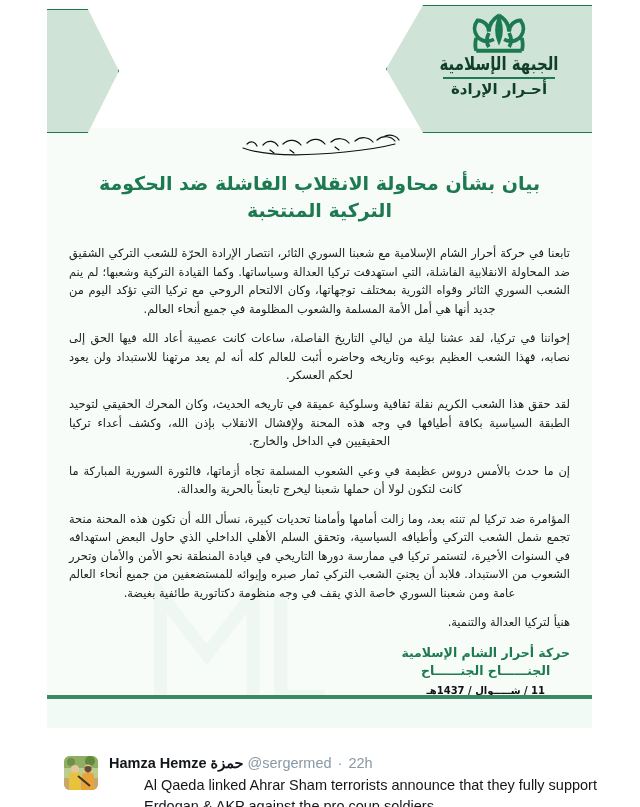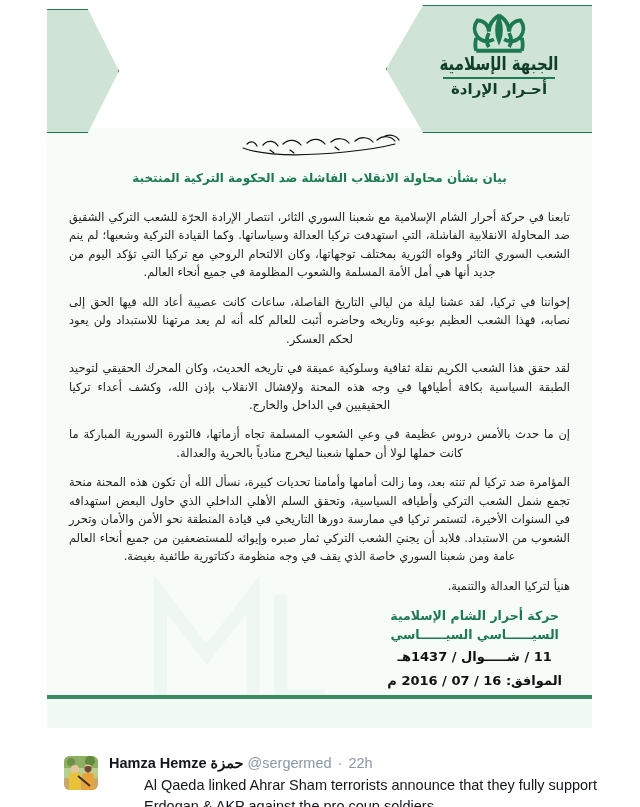--- a/index.html
+++ b/index.html
@@ -120,21 +120,21 @@
     text-align: center;
     margin-top: 4px;
     height: 30px;
   }
   .basmala svg { display: inline-block; }
 
   .doc-title {
     direction: rtl;
     text-align: center;
     font-family: "DejaVu Sans", sans-serif;
-    font-size: 12px;
+    font-size: 19px;
     font-weight: bold;
     color: #1d7a50;
     margin: 8px 28px 0 28px;
     line-height: 1.4;
   }
 
   .doc-text {
     direction: rtl;
     text-align: justify;
     font-family: "DejaVu Sans", sans-serif;
@@ -154,42 +154,42 @@
   .sign-block {
     direction: rtl;
     margin: 12px 0 0 0;
     padding-right: 0;
     padding-left: 0;
     text-align: right;
   }
   .sign-inner {
     display: inline-block;
     text-align: center;
-    margin-right: 8px;
+    margin-right: 0;
     margin-left: 295px;
   }
   .sign-org {
     font-family: "DejaVu Sans", sans-serif;
     font-size: 12.5px;
     font-weight: bold;
     color: #1d7a50;
     line-height: 1.5;
     white-space: nowrap;
   }
   .sign-wing {
     font-family: "DejaVu Sans", sans-serif;
     font-size: 12.5px;
     font-weight: bold;
     color: #1d7a50;
     line-height: 1.5;
     white-space: nowrap;
   }
   .sign-date {
     font-family: "DejaVu Sans", sans-serif;
-    font-size: 13px;
+    font-size: 10px;
     font-weight: bold;
     color: #111;
     line-height: 1.9;
     white-space: nowrap;
     direction: rtl;
   }
 
   .footer-rule {
     position: absolute;
     left: 0; right: 0;
@@ -315,28 +315,28 @@
         </g>
       </svg>
     </div>
 
     <div class="doc-title">بيان بشأن محاولة الانقلاب الفاشلة ضد الحكومة التركية المنتخبة</div>
 
     <div class="doc-text">
       <p>تابعنا في حركة أحرار الشام الإسلامية مع شعبنا السوري الثائر، انتصار الإرادة الحرّة للشعب التركي الشقيق ضد المحاولة الانقلابية الفاشلة، التي استهدفت تركيا العدالة وسياساتها. وكما القيادة التركية وشعبها؛ لم ينم الشعب السوري الثائر وقواه الثورية بمختلف توجهاتها، وكان الالتحام الروحي مع تركيا التي تؤكد اليوم من جديد أنها هي أمل الأمة المسلمة والشعوب المظلومة في جميع أنحاء العالم.</p>
       <p>إخواننا في تركيا، لقد عشنا ليلة من ليالي التاريخ الفاصلة، ساعات كانت عصيبة أعاد الله فيها الحق إلى نصابه، فهذا الشعب العظيم بوعيه وتاريخه وحاضره أثبت للعالم كله أنه لم يعد مرتهنا للاستبداد ولن يعود لحكم العسكر.</p>
       <p>لقد حقق هذا الشعب الكريم نقلة ثقافية وسلوكية عميقة في تاريخه الحديث، وكان المحرك الحقيقي لتوحيد الطبقة السياسية بكافة أطيافها في وجه هذه المحنة ولإفشال الانقلاب بإذن الله، وكشف أعداء تركيا الحقيقيين في الداخل والخارج.</p>
-      <p>إن ما حدث بالأمس دروس عظيمة في وعي الشعوب المسلمة تجاه أزماتها، فالثورة السورية المباركة ما كانت حملها لولا أن حملها شعبنا ليخرج منادياً بالحرية والعدالة.</p>
+      <p>إن ما حدث بالأمس دروس عظيمة في وعي الشعوب المسلمة تجاه أزماتها، فالثورة السورية المباركة ما كانت لتكون لولا أن حملها شعبنا ليخرج تابعناً بالحرية والعدالة.</p>
       <p>المؤامرة ضد تركيا لم تنته بعد، وما زالت أمامها وأمامنا تحديات كبيرة، نسأل الله أن تكون هذه المحنة منحة تجمع شمل الشعب التركي وأطيافه السياسية، وتحقق السلم الأهلي الداخلي الذي حاول البعض استهدافه في السنوات الأخيرة، لتستمر تركيا في ممارسة دورها التاريخي في قيادة المنطقة نحو الأمن والأمان وتحرر الشعوب من الاستبداد. فلابد أن يجنيَ الشعب التركي ثمار صبره وإيوائه للمستضعفين من جميع أنحاء العالم عامة ومن شعبنا السوري خاصة الذي يقف في وجه منظومة دكتاتورية طائفية بغيضة.</p>
       <p class="last-right">هنيأ لتركيا العدالة والتنمية.</p>
 
       <div class="sign-block">
         <div class="sign-inner">
           <div class="sign-org">حركة أحرار الشام الإسلامية</div>
-          <div class="sign-wing">السيــــــاسي السيــــــاسي</div>
+          <div class="sign-wing">الجنــــــاح الجنــــــاح</div>
           <div class="sign-date">11 / شـــــوال / 1437هـ</div>
           <div class="sign-date">الموافق: 16 / 07 / 2016 م</div>
         </div>
       </div>
     </div>
   </div>
 
   <div class="footer-rule"></div>
   <div class="footer-strip"></div>
 </div>

